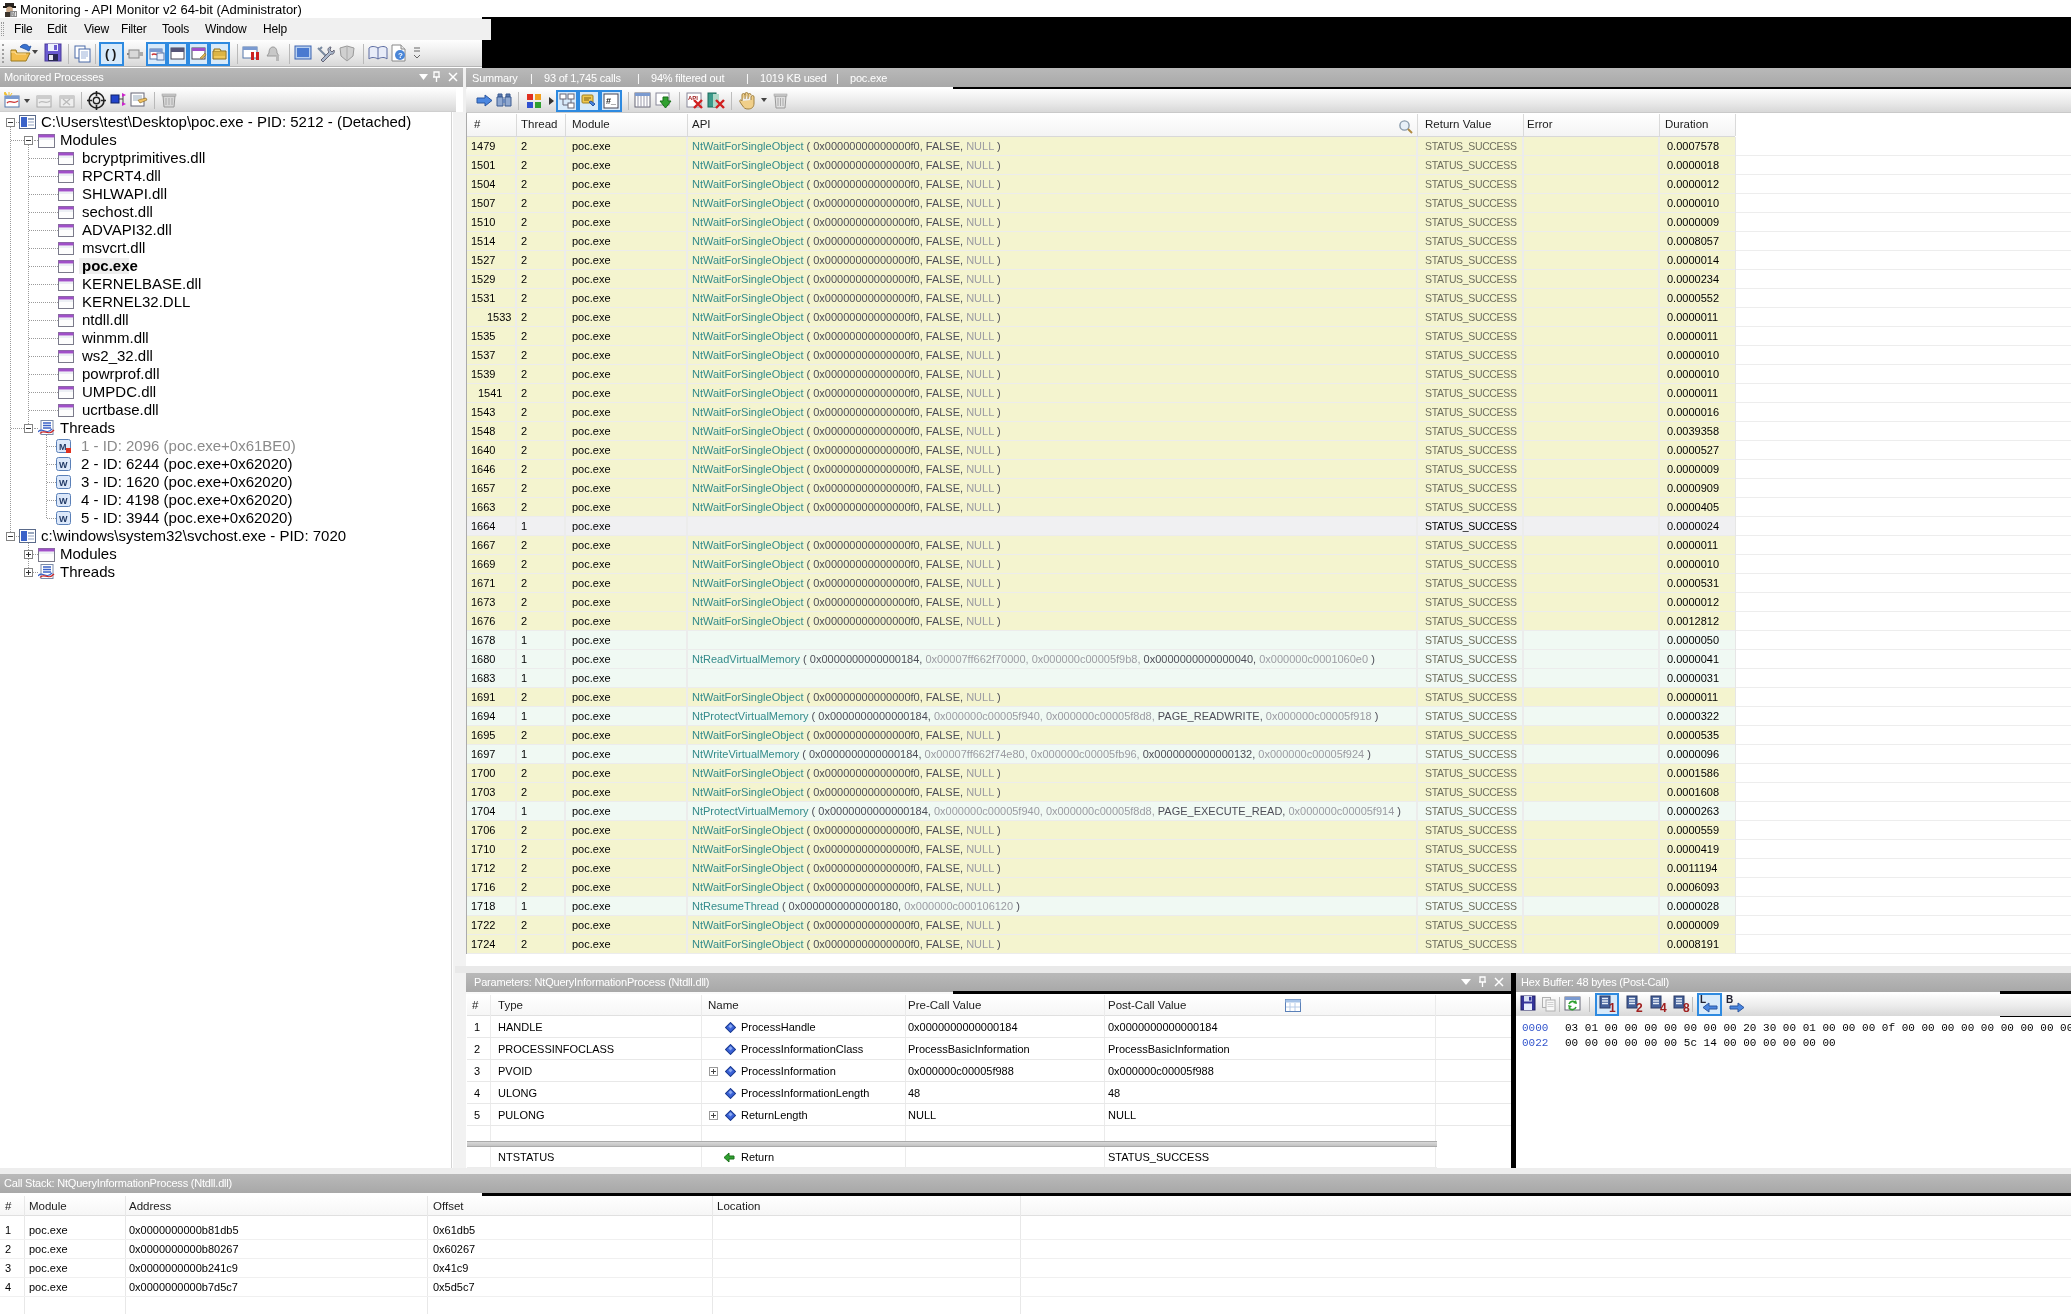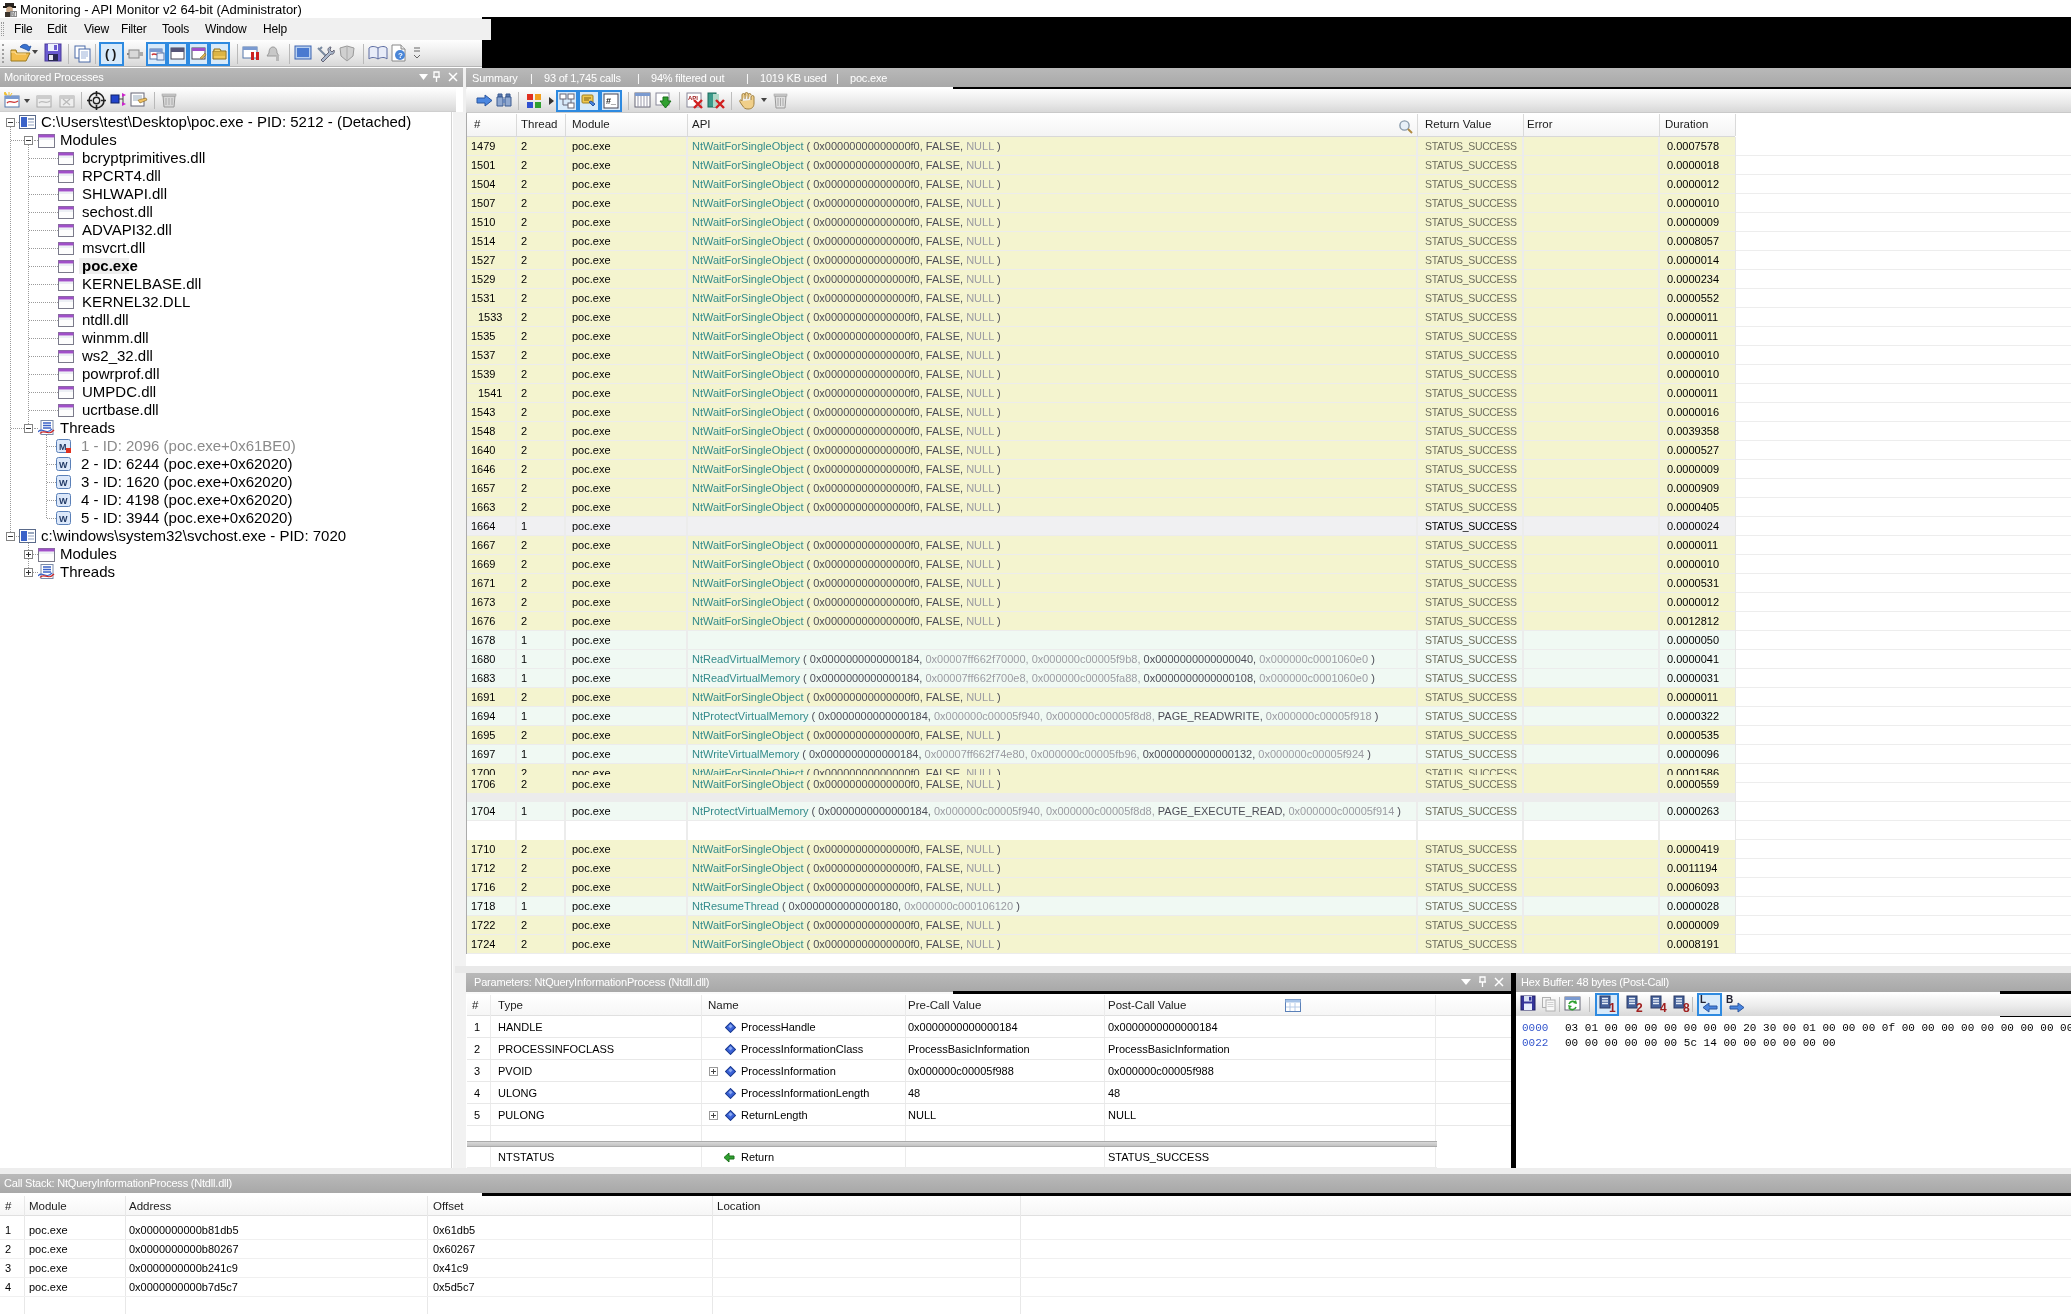--- a/index.html
+++ b/index.html
@@ -562,21 +562,21 @@
   </div>
 <div class="abs" style="left:466px;top:289px;width:1269px;height:19px;background:linear-gradient(to bottom,#f4f4cf 0 18px,#ececec 18px 19px)">
     <span class="abs gridtxt" style="left:5px">1531</span>
     <span class="abs gridtxt" style="left:55px">2</span>
     <span class="abs gridtxt" style="left:106px">poc.exe</span>
     <span class="abs gridtxt" style="left:226px"><span class="tl">NtWaitForSingleObject</span><span class="dk"> ( 0x00000000000000f0, FALSE, </span><span class="gy">NULL</span><span class="dk"> )</span></span>
     <span class="abs gridtxt rv" style="left:959px;">STATUS_SUCCESS</span>
     <span class="abs gridtxt" style="left:1201px">0.0000552</span>
   </div>
 <div class="abs" style="left:466px;top:308px;width:1269px;height:19px;background:linear-gradient(to bottom,#f4f4cf 0 18px,#ececec 18px 19px)">
-    <span class="abs gridtxt" style="left:12px">1533</span>
+    <span class="abs gridtxt" style="left:21px">1533</span>
     <span class="abs gridtxt" style="left:55px">2</span>
     <span class="abs gridtxt" style="left:106px">poc.exe</span>
     <span class="abs gridtxt" style="left:226px"><span class="tl">NtWaitForSingleObject</span><span class="dk"> ( 0x00000000000000f0, FALSE, </span><span class="gy">NULL</span><span class="dk"> )</span></span>
     <span class="abs gridtxt rv" style="left:959px;">STATUS_SUCCESS</span>
     <span class="abs gridtxt" style="left:1201px">0.0000011</span>
   </div>
 <div class="abs" style="left:466px;top:327px;width:1269px;height:19px;background:linear-gradient(to bottom,#f4f4cf 0 18px,#ececec 18px 19px)">
     <span class="abs gridtxt" style="left:5px">1535</span>
     <span class="abs gridtxt" style="left:55px">2</span>
     <span class="abs gridtxt" style="left:106px">poc.exe</span>
@@ -715,21 +715,20 @@
     <span class="abs gridtxt" style="left:55px">1</span>
     <span class="abs gridtxt" style="left:106px">poc.exe</span>
     <span class="abs gridtxt" style="left:226px"><span class="tl">NtReadVirtualMemory</span><span class="dk"> ( 0x0000000000000184, </span><span class="gy">0x00007ff662f70000, 0x000000c00005f9b8, </span><span class="dk">0x0000000000000040, </span><span class="gy">0x000000c0001060e0</span><span class="dk"> )</span></span>
     <span class="abs gridtxt rv" style="left:959px;">STATUS_SUCCESS</span>
     <span class="abs gridtxt" style="left:1201px">0.0000041</span>
   </div>
 <div class="abs" style="left:466px;top:669px;width:1269px;height:19px;background:linear-gradient(to bottom,#f0f9f3 0 18px,#ececec 18px 19px)">
     <span class="abs gridtxt" style="left:5px">1683</span>
     <span class="abs gridtxt" style="left:55px">1</span>
     <span class="abs gridtxt" style="left:106px">poc.exe</span>
-    <span class="abs gridtxt" style="left:226px"><span class="tl">NtReadVirtualMemory</span><span class="dk"> ( 0x0000000000000184, </span><span class="gy">0x00007ff662f700e8, 0x000000c00005fa88, </span><span class="dk">0x0000000000000108, </span><span class="gy">0x000000c0001060e0</span><span class="dk"> )</span></span>
     <span class="abs gridtxt rv" style="left:959px;">STATUS_SUCCESS</span>
     <span class="abs gridtxt" style="left:1201px">0.0000031</span>
   </div>
 <div class="abs" style="left:466px;top:688px;width:1269px;height:19px;background:linear-gradient(to bottom,#f4f4cf 0 18px,#ececec 18px 19px)">
     <span class="abs gridtxt" style="left:5px">1691</span>
     <span class="abs gridtxt" style="left:55px">2</span>
     <span class="abs gridtxt" style="left:106px">poc.exe</span>
     <span class="abs gridtxt" style="left:226px"><span class="tl">NtWaitForSingleObject</span><span class="dk"> ( 0x00000000000000f0, FALSE, </span><span class="gy">NULL</span><span class="dk"> )</span></span>
     <span class="abs gridtxt rv" style="left:959px;">STATUS_SUCCESS</span>
     <span class="abs gridtxt" style="left:1201px">0.0000011</span>
@@ -775,21 +774,21 @@
     <span class="abs gridtxt" style="left:1201px">0.0001608</span>
   </div>
 <div class="abs" style="left:466px;top:802px;width:1269px;height:19px;background:linear-gradient(to bottom,#f0f9f3 0 18px,#ececec 18px 19px)">
     <span class="abs gridtxt" style="left:5px">1704</span>
     <span class="abs gridtxt" style="left:55px">1</span>
     <span class="abs gridtxt" style="left:106px">poc.exe</span>
     <span class="abs gridtxt" style="left:226px"><span class="tl">NtProtectVirtualMemory</span><span class="dk"> ( 0x0000000000000184, </span><span class="gy">0x000000c00005f940, 0x000000c00005f8d8, </span><span class="dk">PAGE_EXECUTE_READ, </span><span class="gy">0x000000c00005f914</span><span class="dk"> )</span></span>
     <span class="abs gridtxt rv" style="left:959px;">STATUS_SUCCESS</span>
     <span class="abs gridtxt" style="left:1201px">0.0000263</span>
   </div>
-<div class="abs" style="left:466px;top:775px;width:1269px;height:27px;background:linear-gradient(to bottom,#f4f4cf 0 18px,#ececec 18px 19px)">
+<div class="abs" style="left:466px;top:821px;width:1269px;height:27px;background:linear-gradient(to bottom,#f4f4cf 0 18px,#ececec 18px 19px)">
     <span class="abs gridtxt" style="left:5px">1706</span>
     <span class="abs gridtxt" style="left:55px">2</span>
     <span class="abs gridtxt" style="left:106px">poc.exe</span>
     <span class="abs gridtxt" style="left:226px"><span class="tl">NtWaitForSingleObject</span><span class="dk"> ( 0x00000000000000f0, FALSE, </span><span class="gy">NULL</span><span class="dk"> )</span></span>
     <span class="abs gridtxt rv" style="left:959px;">STATUS_SUCCESS</span>
     <span class="abs gridtxt" style="left:1201px">0.0000559</span>
   </div>
 <div class="abs" style="left:466px;top:840px;width:1269px;height:19px;background:linear-gradient(to bottom,#f4f4cf 0 18px,#ececec 18px 19px)">
     <span class="abs gridtxt" style="left:5px">1710</span>
     <span class="abs gridtxt" style="left:55px">2</span>

